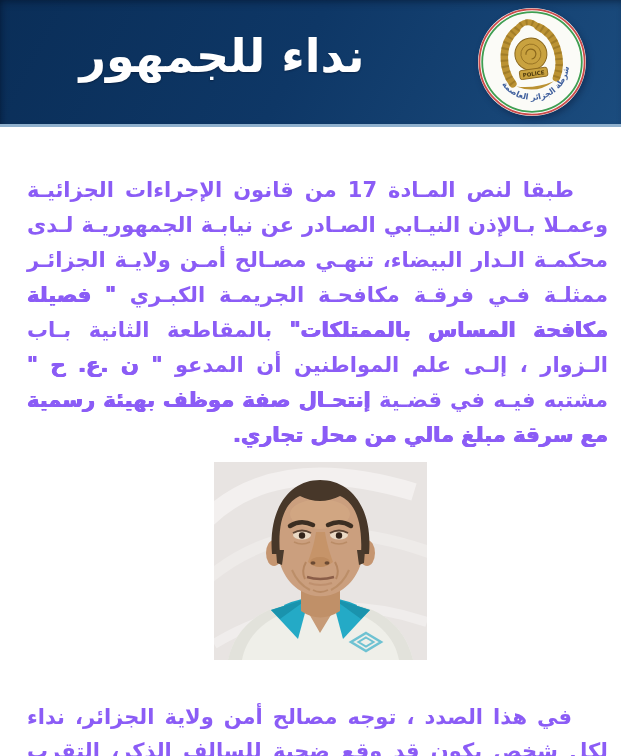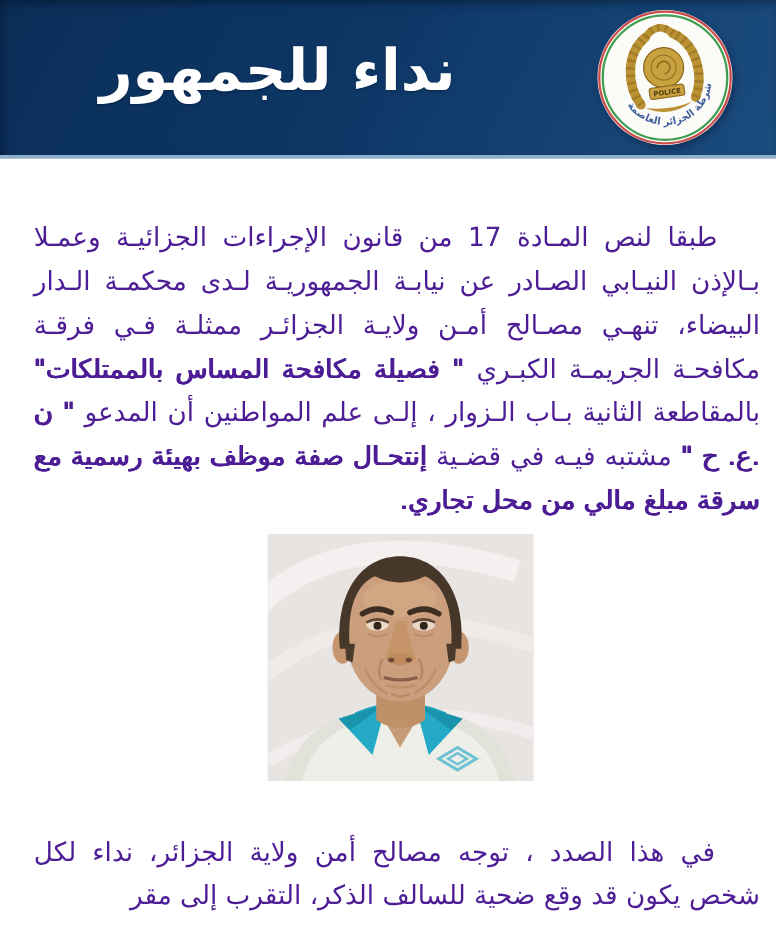--- a/index.html
+++ b/index.html
@@ -24,22 +24,22 @@
     text-shadow:0 1px 2px rgba(0,0,20,.35);
   }
   .logo{position:absolute;right:34px;top:7px;width:110px;height:110px;}
   .logo svg{filter:drop-shadow(2px 3px 3px rgba(8,25,55,.45));}
 
   
   .content{padding:0 13px 0 27px;}
   .para{
     direction:rtl;unicode-bidi:plaintext;
     text-align:justify;text-justify:inter-word;
-    margin:0;color:#4c1d95;
-    font-size:21px;font-weight:normal;line-height:35px;
+    margin:0;color:#8b5cf6;
+    font-size:21px;font-weight:bold;line-height:35px;
   }
   .p1{margin-top:46px;text-indent:34px;}
   .p2{margin-top:40px;text-indent:36px;line-height:34px;}
   .xb{text-shadow:0.55px 0 currentColor,-0.55px 0 currentColor;}
 
   
   .photo{display:block;width:213px;height:198px;margin:9px auto 0;padding:0;transform:translateX(3px);}
   .photo svg{display:block;}
 </style>
 </head>

